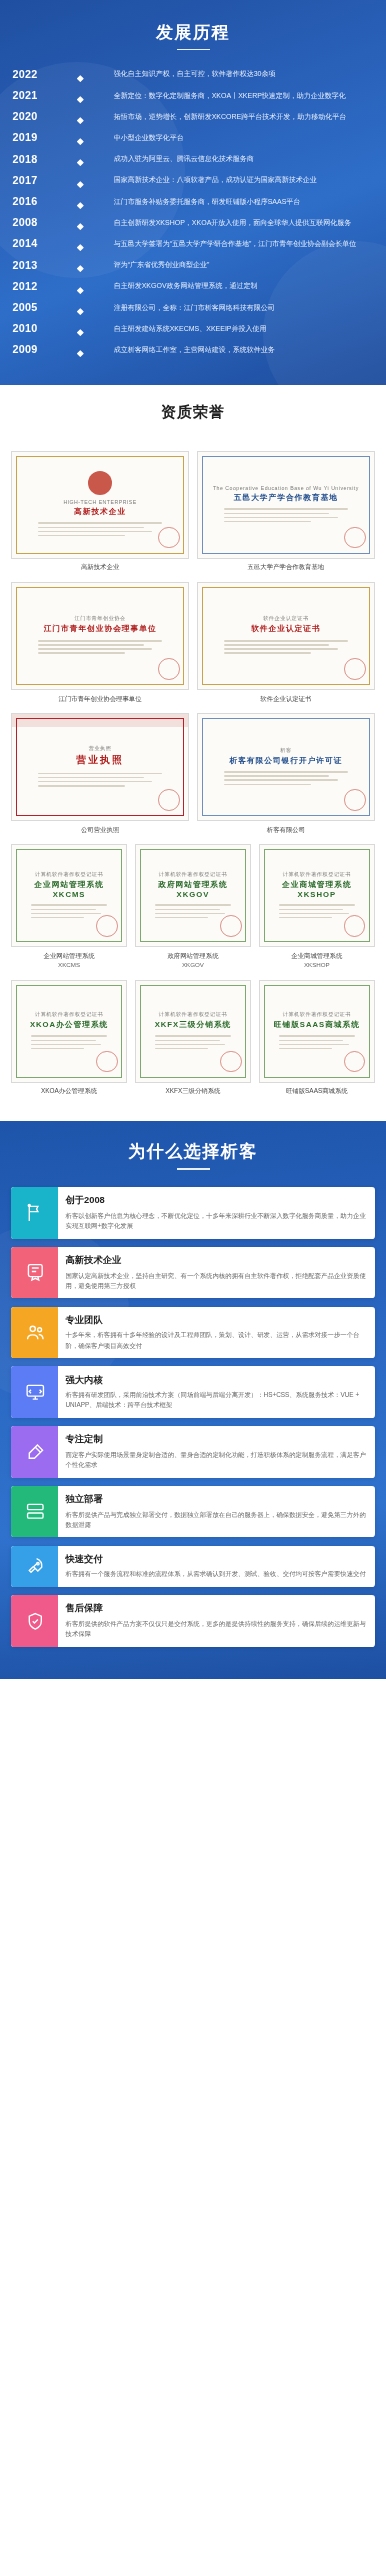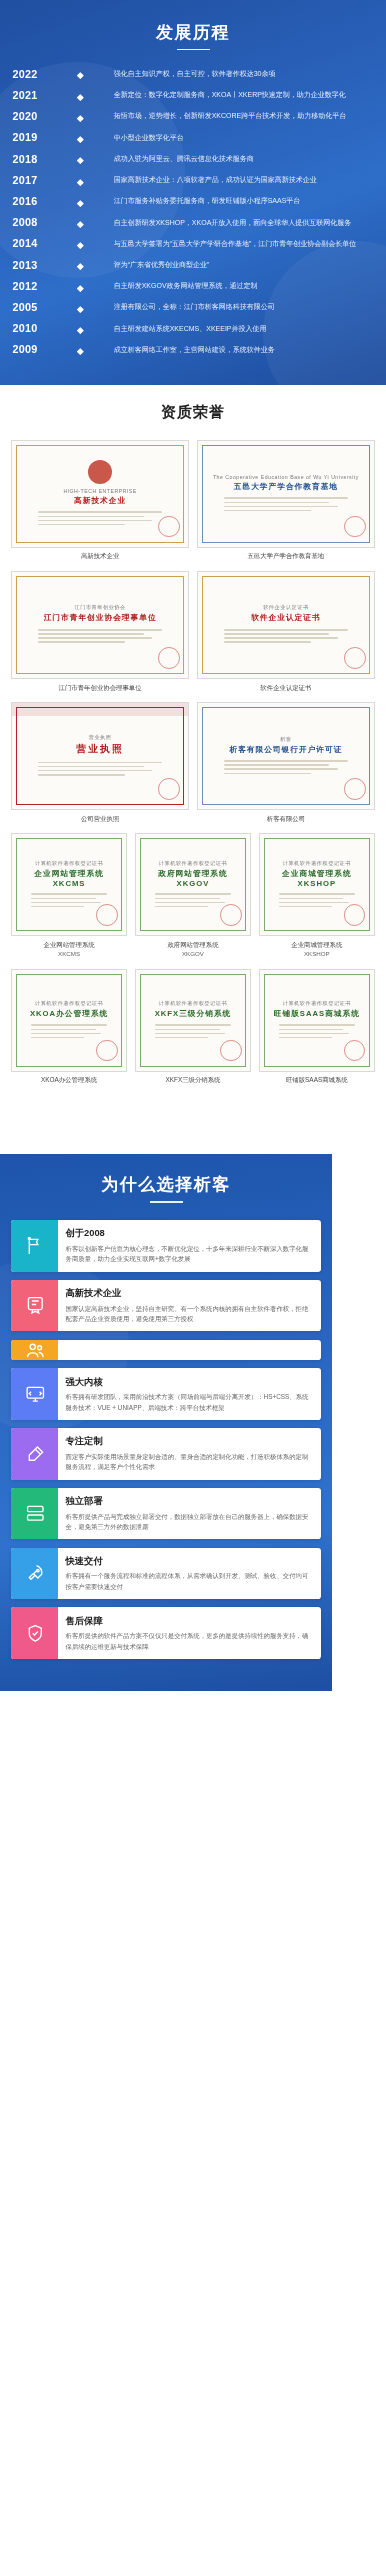--- a/index.html
+++ b/index.html
@@ -54,21 +54,21 @@
     margin: 0 auto;
     opacity: .9;
   }
   .timeline {
     position: relative;
     z-index: 3;
     padding: 0 12.4px;
   }
   .tl-row {
     display: flex;
-    align-items: center;
+    align-items: flex-end;
     margin-bottom: 8.8px;
     gap: 28px;
   }
   .tl-year {
     flex: 0 0 34px;
     font-size: 10.8px;
     font-weight: bold;
     color: #ffffff;
     line-height: 12.4px;
     text-align: left;
@@ -100,21 +100,21 @@
     width: 386px;
     background: #ffffff;
     padding: 17.5px 0 15.5px 0;
   }
   .sec-title-dark {
     font-size: 15px;
     font-weight: bold;
     color: #222;
     letter-spacing: 1px;
     text-align: center;
-    margin-bottom: 18px;
+    margin-bottom: 29px;
   }
   .cert-grid {
     display: flex;
     flex-wrap: wrap;
     padding: 0 7.2px;
   }
   .cert-cell {
     width: 50%;
     padding: 0 4.1px 10.3px 4.1px;
     text-align: center;
@@ -200,26 +200,25 @@
   .ct-strip {
     position: absolute;
     top: 0; left: 0; right: 0;
     height: 13.4px;
     background: #b01d1d;
     opacity: .12;
   }
 
   
   .why-section {
-    width: 332px;
+    width: 386px;
     background: linear-gradient(175deg, #1e55ab 0%, #2a67c2 40%, #2f72cd 70%, #1d4fa2 100%);
     padding: 18.5px 0 24px 0;
     position: relative;
     overflow: hidden;
-    margin-top: 44px;
   }
   .why-section::before {
     content:"";
     position:absolute;
     left:-46px; top:103px;
     width:175px;height:175px;border-radius:50%;
     background: rgba(255,255,255,0.045);
   }
   .why-list {
     padding: 0 11.3px;
@@ -600,20 +599,24 @@
         </div>
       </div>
       <div class="why-card">
         <div class="why-icon" style="background:#f5a623">
           <svg class="ico-svg" viewBox="0 0 24 24" fill="none" stroke="currentColor" stroke-width="1.6">
             <circle cx="9" cy="8" r="3"></circle>
             <circle cx="17" cy="9" r="2.3"></circle>
             <path d="M3 20c0-3.3 2.7-5 6-5s6 1.7 6 5M16 14.5c2.6.2 5 1.8 5 5.5"></path>
           </svg>
         </div>
+        <div class="why-body">
+          <div class="why-h">专业团队</div>
+          <div class="why-p">十多年来，析客拥有十多年经验的设计及工程师团队，策划、设计、研发、运营，从需求对接一步一个台阶，确保客户项目高效交付</div>
+        </div>
       </div>
       <div class="why-card">
         <div class="why-icon" style="background:#5b7cf5">
           <svg class="ico-svg" viewBox="0 0 24 24" fill="none" stroke="currentColor" stroke-width="1.6">
             <rect x="2.5" y="4" width="19" height="12.5" rx="1.6"></rect>
             <path d="M9 20h6M12 16.5V20"></path>
             <path d="M7 9l-2 2 2 2M17 9l2 2-2 2"></path>
           </svg>
         </div>
         <div class="why-body">

